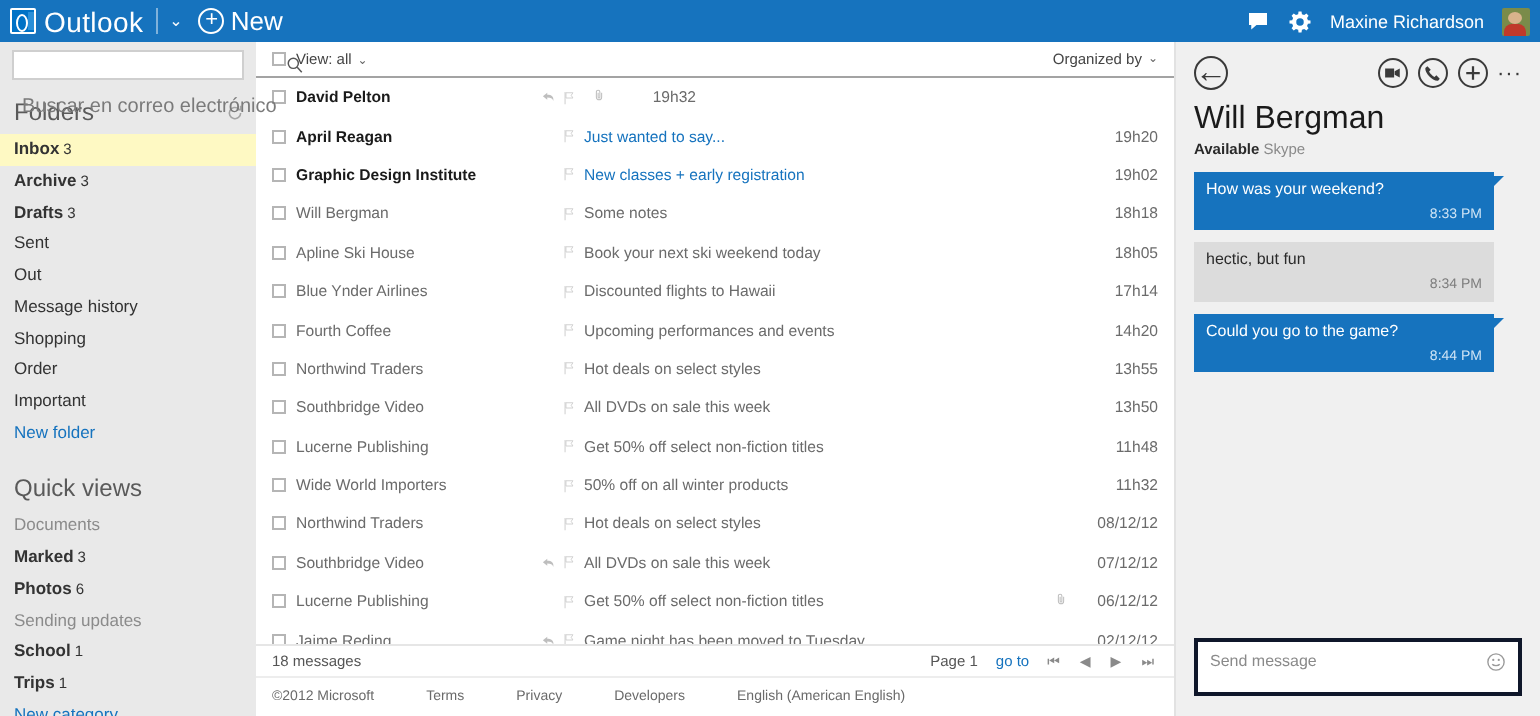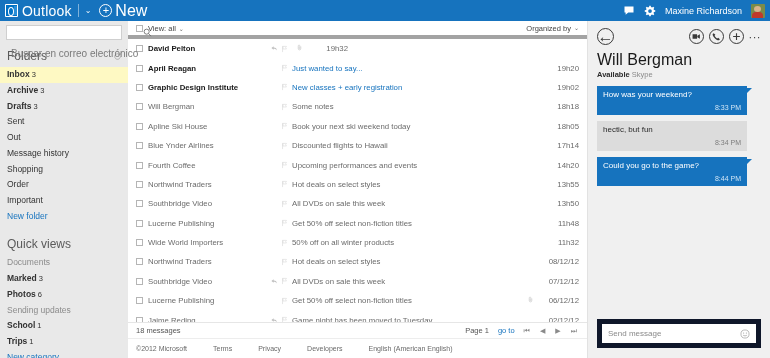--- a/index.html
+++ b/index.html
@@ -36,21 +36,21 @@
   }
   .brand { font-size: 14px; font-weight: 300; letter-spacing: .2px; }
   .topbar-sep { width: 1px; height: 13px; background: rgba(255,255,255,.45); margin: 0 6px; }
   .chev { font-size: 8px; opacity: .95; }
   .new-wrap { display: flex; align-items: center; gap: 3px; margin-left: 8px; }
   .circ-plus {
     width: 13px; height: 13px; border: 1.2px solid #fff; border-radius: 50%;
     display: flex; align-items: center; justify-content: center;
     font-size: 11px; line-height: 1;
   }
-  .new-label { font-size: 16px; }
+  .new-label { font-size: 13px; }
   .topbar-right {
     margin-left: auto; display: flex; align-items: center; gap: 9px;
     padding-right: 5px; font-size: 9px;
   }
   .tb-icon { width: 12px; height: 12px; display: block; }
   .user-name { font-size: 9px; white-space: nowrap; }
   .avatar {
     width: 14px; height: 14px; background: #7a8b4a; border-radius: 1px;
     position: relative; overflow: hidden;
   }
@@ -101,21 +101,21 @@
   .side-head.qv { margin-top: 10px; }
 
   
   .maillist {
     flex: 1; min-width: 0; background: #fff; display: flex; flex-direction: column;
     border-right: 1px solid #e2e2e2;
   }
   .list-toolbar {
     height: 18px; flex: 0 0 18px; display: flex; align-items: center;
     padding: 0 8px 0 8px; font-size: 7.5px; color: #444;
-    border-bottom: 4px solid #a3a3a3;
+    border-bottom: 1px solid #a3a3a3;
   }
   .cb {
     width: 7px; height: 7px; border: 1px solid #b5b5b5; background: #fff;
     flex: 0 0 7px; margin-right: 5px;
   }
   .view-label { display: flex; align-items: center; gap: 3px; }
   .org-by { margin-left: auto; display: flex; gap: 3px; }
   .caret { font-size: 6px; color: #666; }
 
   .rows { flex: 1; overflow: hidden; }
@@ -177,21 +177,21 @@
   }
   .bubble.them { background: #dcdcdc; color: #2a2a2a; align-self: flex-start; width: 150px; }
   .bubble.them .ts { color: #7d7d7d; }
   .bubble.them::after {
     content: ""; position: absolute; left: -5px; top: 2px;
     border-top: 5px solid #dcdcdc; border-left: 5px solid transparent;
   }
 
   .composer {
     margin: 6px 0 10px 0; height: 29px; background: #fff;
-    border: 5px solid #0f172a; display: flex; align-items: flex-start;
+    border: 2px solid #0f172a; display: flex; align-items: flex-start;
     padding: 5px 6px; font-size: 8px; color: #8a8a8a;
   }
   .composer .ph { flex: 1; }
   .smiley { width: 10px; height: 10px; }
 </style>
 </head>
 <body>
 
 <div id="app">
 

